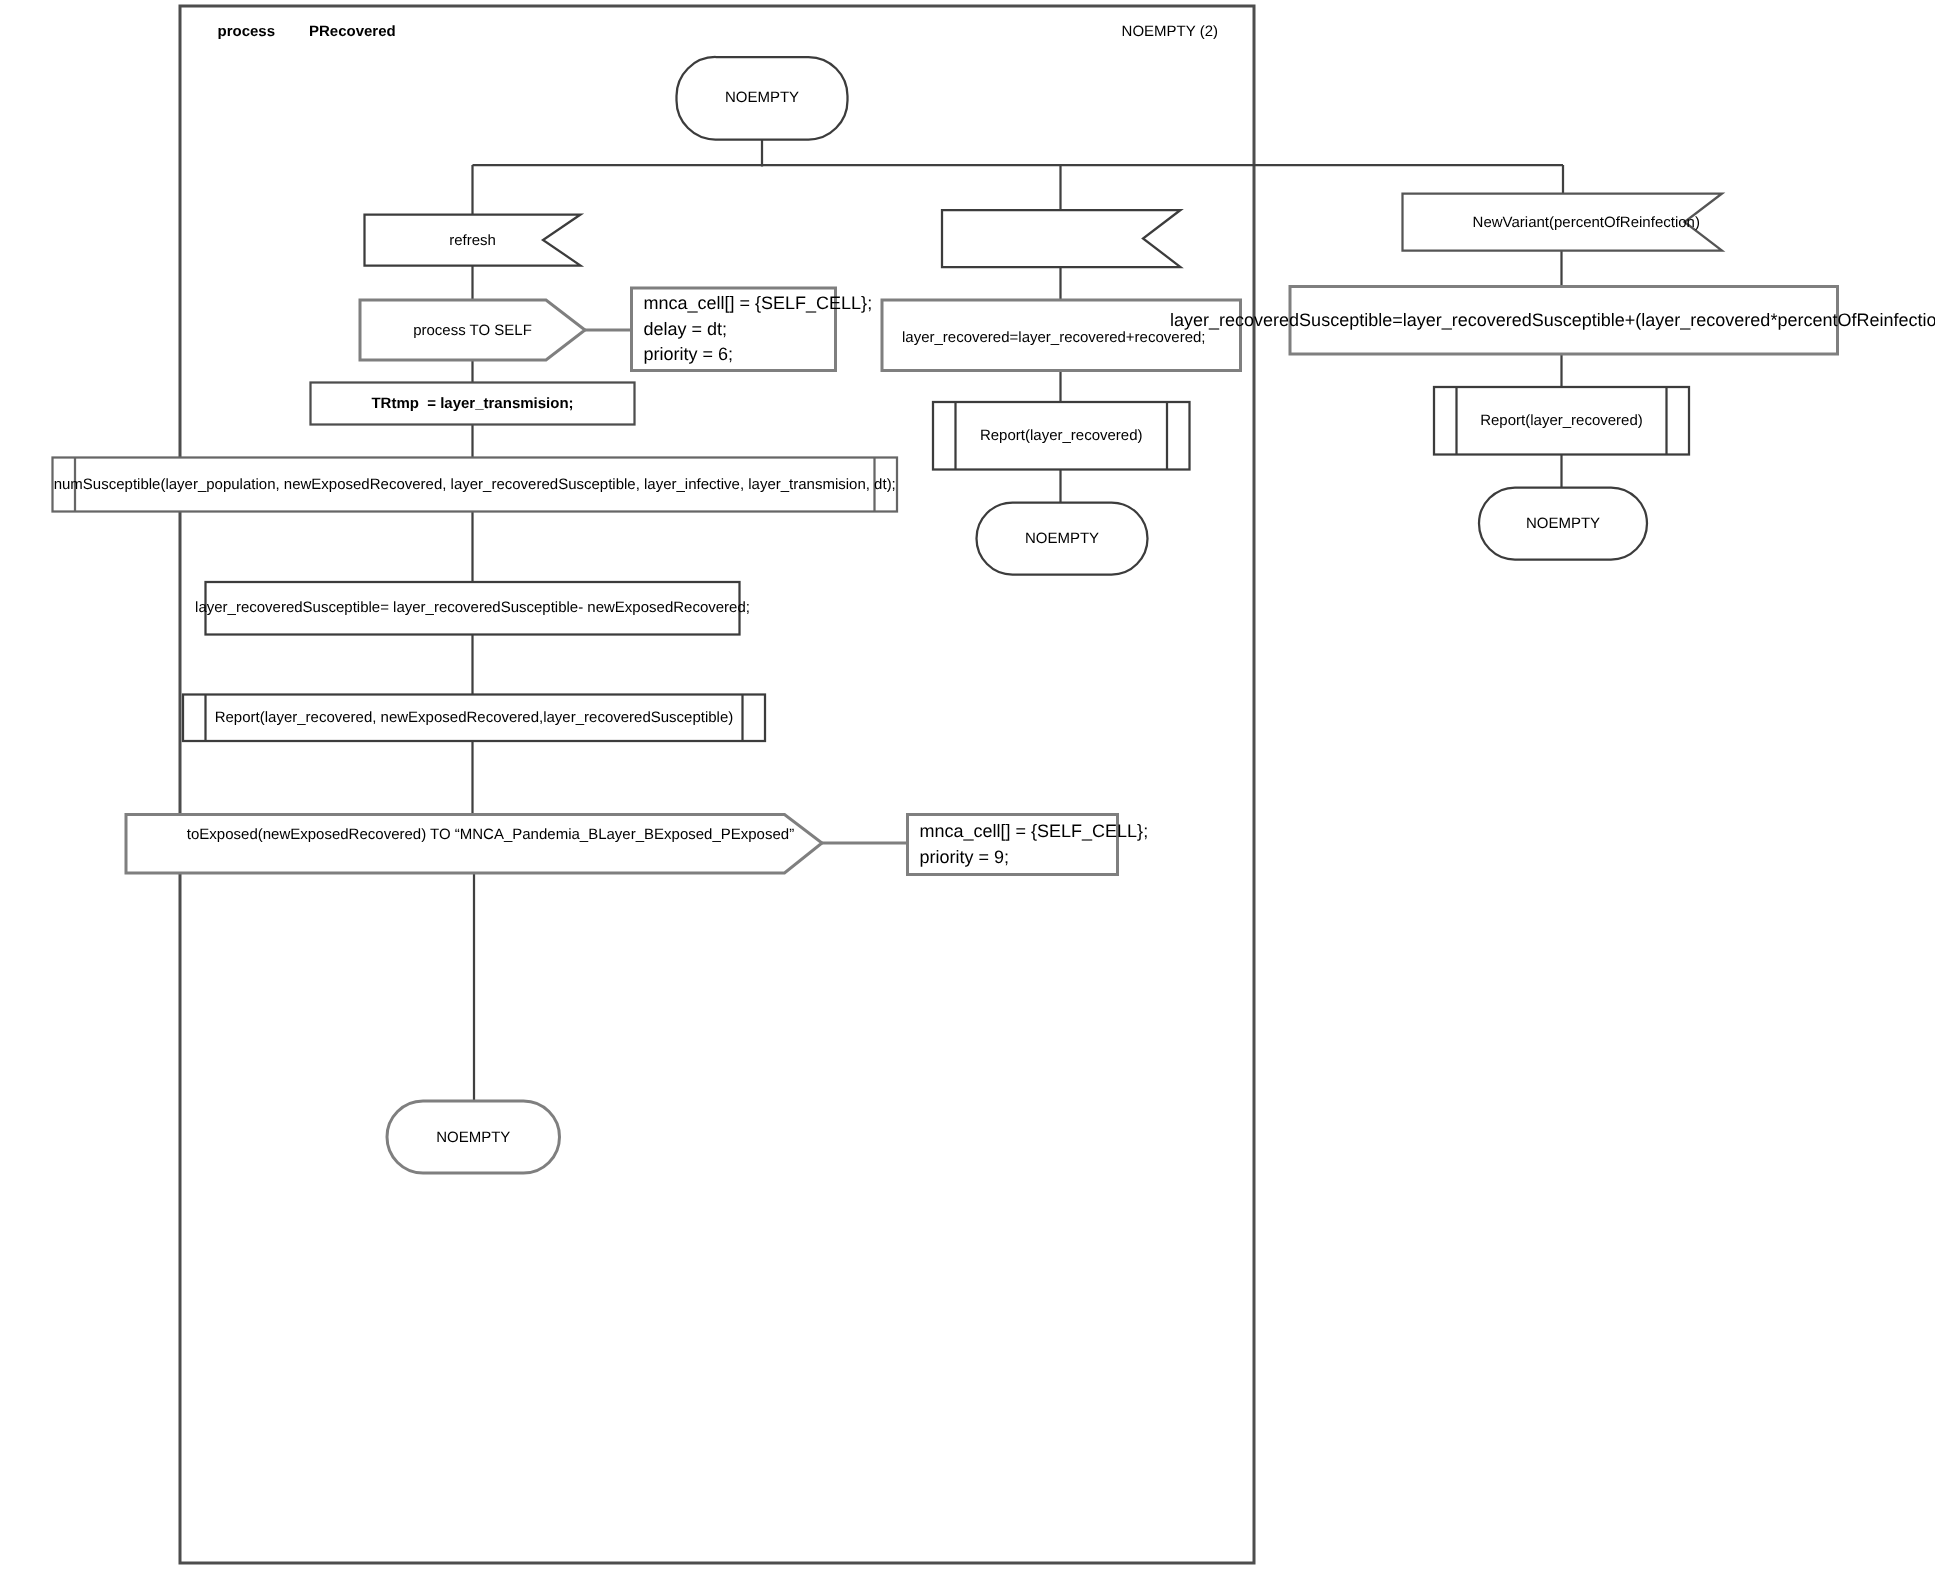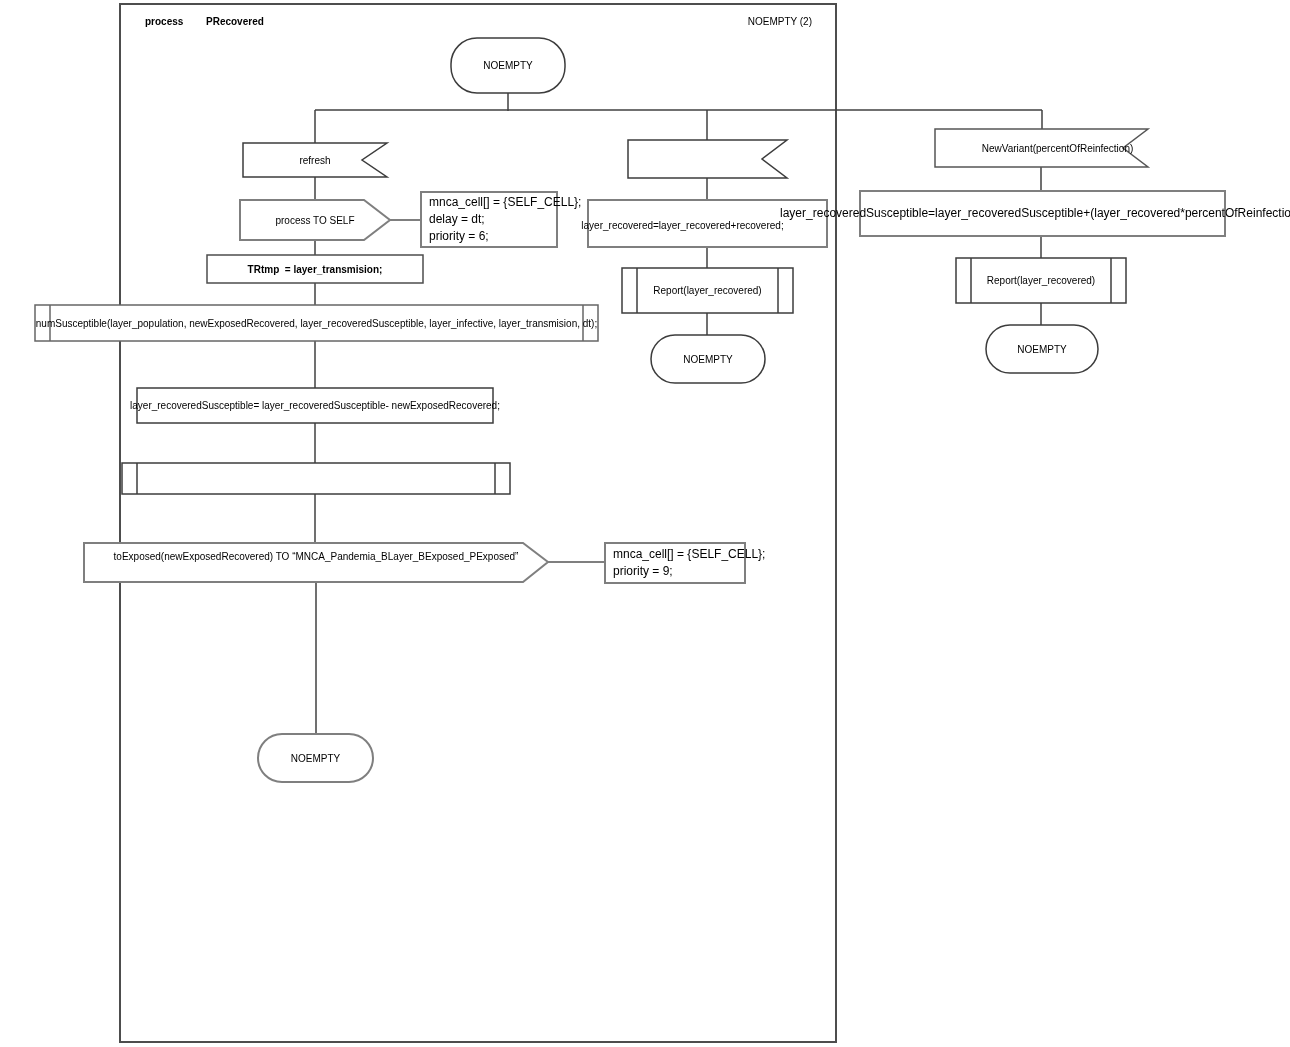--- a/index.html
+++ b/index.html
@@ -100,28 +100,29 @@
   <div class="lbl" style="left:243px;top:143px;width:144px;height:34px;">refresh</div>
   <div class="lbl" style="left:240px;top:200px;width:150px;height:40px;">process TO SELF</div>
   <div class="stack leftal" style="left:429px;top:194px;width:125px;height:51px;">
     <div>mnca_cell[] = {SELF_CELL};</div>
     <div>delay = dt;</div>
     <div>priority = 6;</div>
   </div>
   <div class="lbl" style="left:207px;top:255px;width:216px;height:28px;font-weight:bold;">TRtmp  = layer_transmision;</div>
   <div class="lbl" style="left:35px;top:305px;width:563px;height:36px;">numSusceptible(layer_population, newExposedRecovered, layer_recoveredSusceptible, layer_infective, layer_transmision, dt);</div>
   <div class="lbl" style="left:137px;top:388px;width:356px;height:35px;">layer_recoveredSusceptible= layer_recoveredSusceptible- newExposedRecovered;</div>
-  <div class="lbl" style="left:84px;top:543px;width:464px;height:26px;">toExposed(newExposedRecovered) TO “MNCA_Pandemia_BLayer_BExposed_PExposed”</div>
+  <div class="lbl" style="left:122px;top:463px;width:388px;height:31px;">Report(layer_recovered, newExposedRecovered,layer_recoveredSusceptible)</div>
+  <div class="lbl" style="left:84px;top:543px;width:464px;height:26px;padding-left:11px;">toExposed(newExposedRecovered) TO “MNCA_Pandemia_BLayer_BExposed_PExposed”</div>
   <div class="stack leftal" style="left:613px;top:546px;width:125px;height:34px;">
     <div>mnca_cell[] = {SELF_CELL};</div>
     <div>priority = 9;</div>
   </div>
   <div class="lbl" style="left:258px;top:734px;width:115px;height:48px;">NOEMPTY</div>
 
-  <div class="lbl" style="left:568px;top:203px;width:229px;height:44px;text-align:center;">layer_recovered=layer_recovered+recovered;</div>
+  <div class="lbl" style="left:588px;top:203px;width:229px;height:44px;text-align:center;">layer_recovered=layer_recovered+recovered;</div>
   <div class="lbl" style="left:622px;top:268px;width:171px;height:45px;">Report(layer_recovered)</div>
   <div class="lbl" style="left:651px;top:335px;width:114px;height:48px;">NOEMPTY</div>
 
   <div class="lbl" style="left:935px;top:129px;width:213px;height:38px;padding-left:16px;">NewVariant(percentOfReinfection)</div>
   <div class="stack centeral" style="left:860px;top:191px;width:365px;height:45px;">
     <div>layer_recoveredSusceptible=layer_recoveredSusceptible+(layer_recovered*percentOfReinfection);</div>
   </div>
   <div class="lbl" style="left:956px;top:258px;width:170px;height:45px;">Report(layer_recovered)</div>
   <div class="lbl" style="left:986px;top:325px;width:112px;height:48px;">NOEMPTY</div>
 

